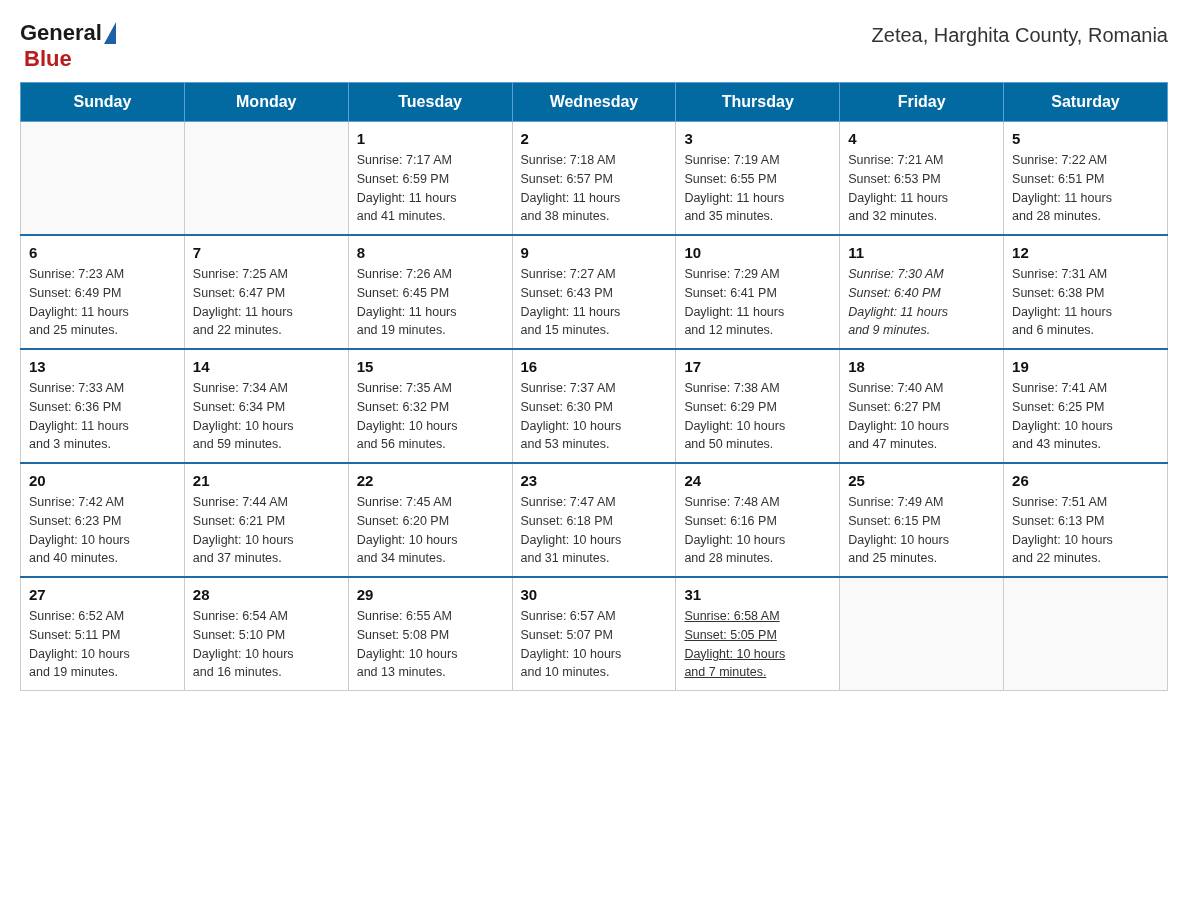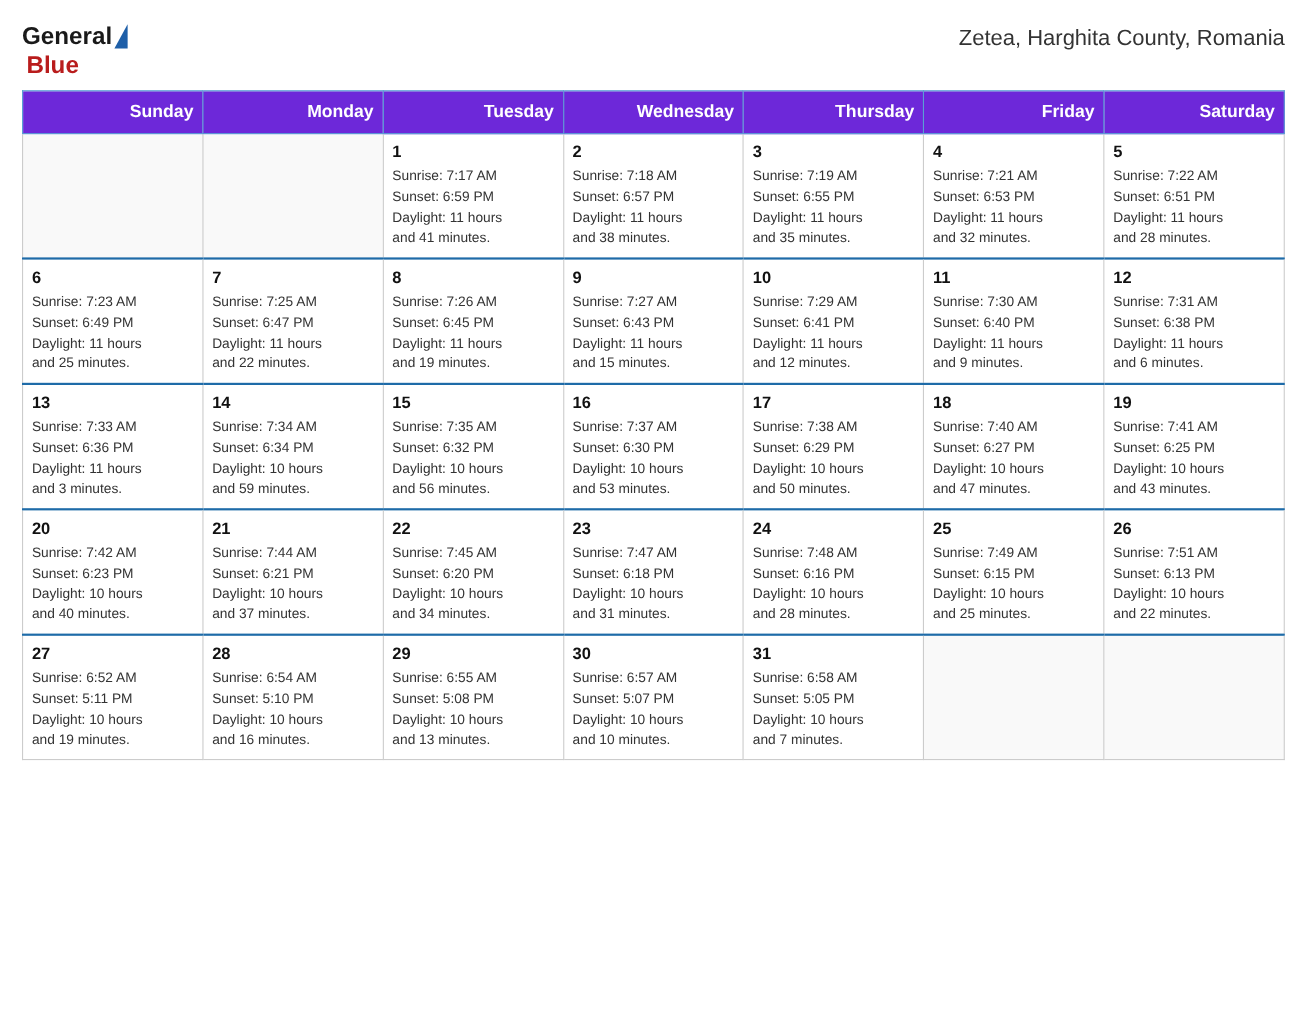--- a/index.html
+++ b/index.html
@@ -60,26 +60,26 @@
       font-size: 20px;
       color: #333;
       margin-top: 4px;
     }
     .calendar {
       width: 100%;
       border-collapse: collapse;
       border: 1px solid #aaa;
     }
     .calendar th {
-      background-color: #6d28d9;
+      background-color: #0369a1;
       color: #ffffff;
       font-size: 16px;
       font-weight: bold;
       padding: 10px 8px;
-      text-align: right;
+      text-align: center;
       border: 1px solid #5a9fd4;
     }
     .calendar td {
       vertical-align: top;
       padding: 8px;
       border: 1px solid #cccccc;
       font-size: 12.5px;
       color: #222;
       width: 14.28%;
       min-height: 100px;
@@ -203,21 +203,21 @@
         </td>
         <td>
           <span class="day-number">10</span>
           <div class="day-info" style="white-space: pre-line;">Sunrise: 7:29 AM
 Sunset: 6:41 PM
 Daylight: 11 hours
 and 12 minutes.</div>
         </td>
         <td>
           <span class="day-number">11</span>
-          <div class="day-info" style="white-space: pre-line;">Sunrise: 7:30 AM
+          <div class="day-info" style="white-space: pre-line; font-style: italic;">Sunrise: 7:30 AM
 Sunset: 6:40 PM
 Daylight: 11 hours
 and 9 minutes.</div>
         </td>
         <td>
           <span class="day-number">12</span>
           <div class="day-info" style="white-space: pre-line;">Sunrise: 7:31 AM
 Sunset: 6:38 PM
 Daylight: 11 hours
 and 6 minutes.</div>
@@ -349,21 +349,21 @@
         </td>
         <td>
           <span class="day-number">30</span>
           <div class="day-info" style="white-space: pre-line;">Sunrise: 6:57 AM
 Sunset: 5:07 PM
 Daylight: 10 hours
 and 10 minutes.</div>
         </td>
         <td>
           <span class="day-number">31</span>
-          <div class="day-info" style="white-space: pre-line;">Sunrise: 6:58 AM
+          <div class="day-info" style="white-space: pre-line; text-decoration: underline;">Sunrise: 6:58 AM
 Sunset: 5:05 PM
 Daylight: 10 hours
 and 7 minutes.</div>
         </td>
         <td class="empty-cell"></td>
         <td class="empty-cell"></td>
       </tr>
     </tbody>
 </table>
 

